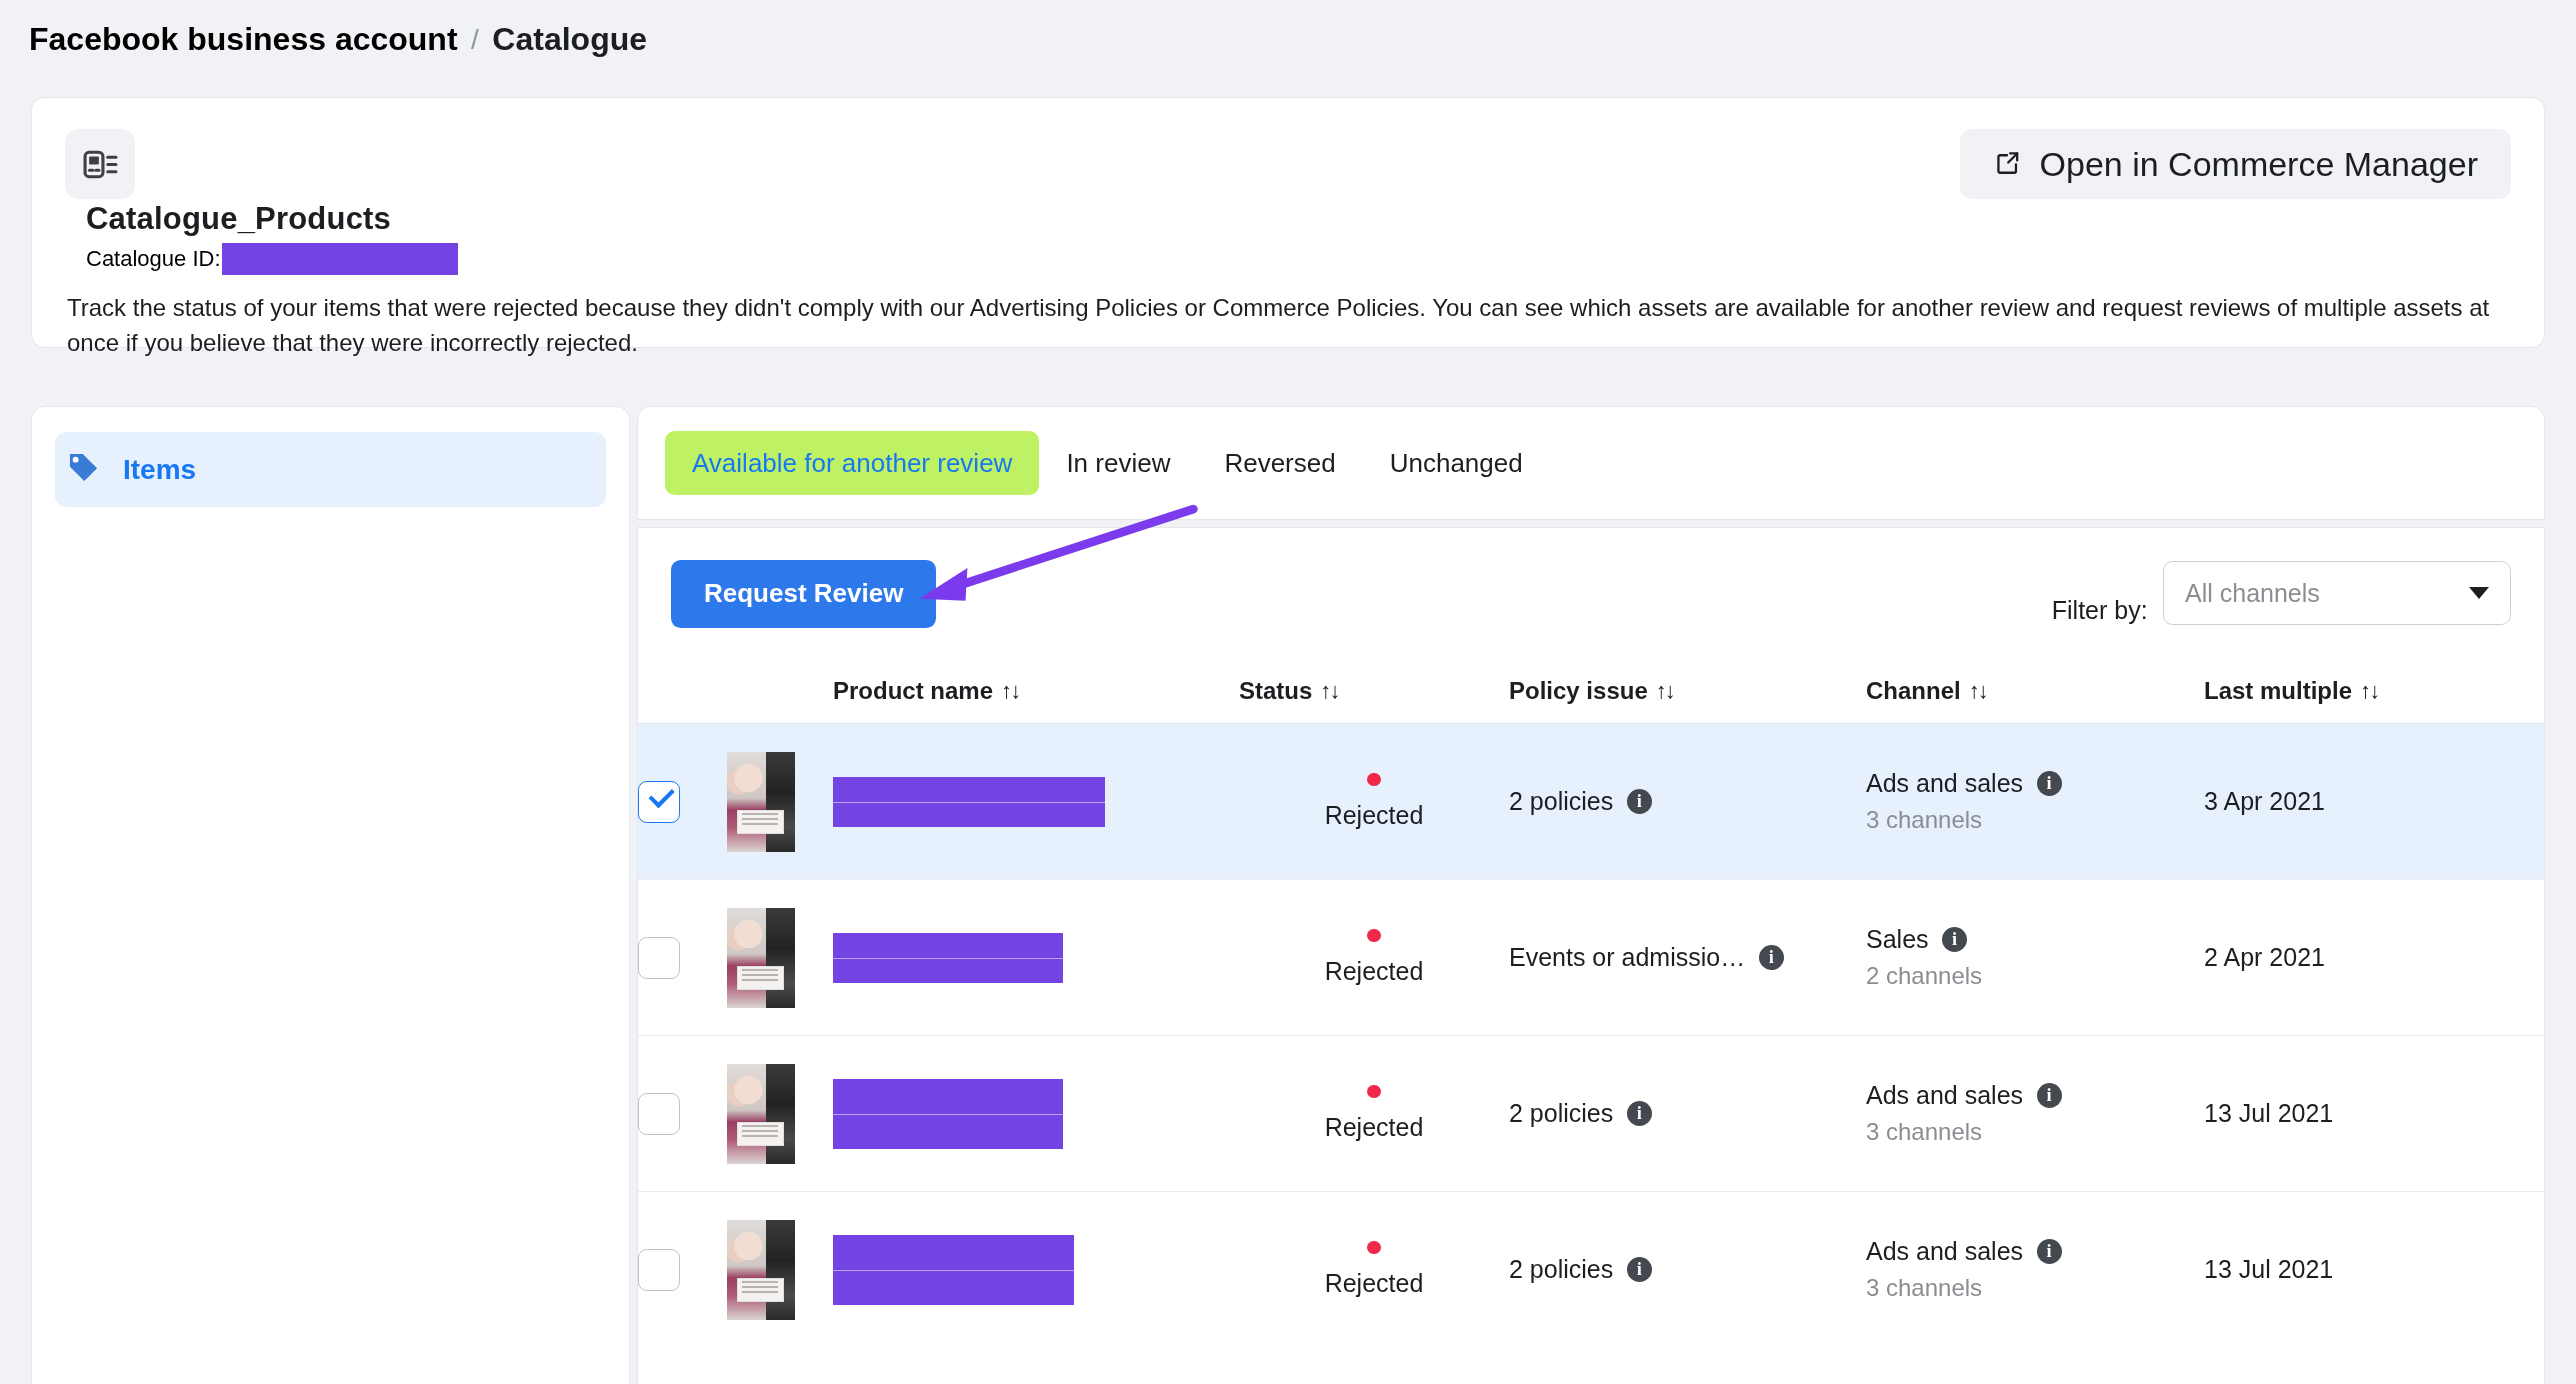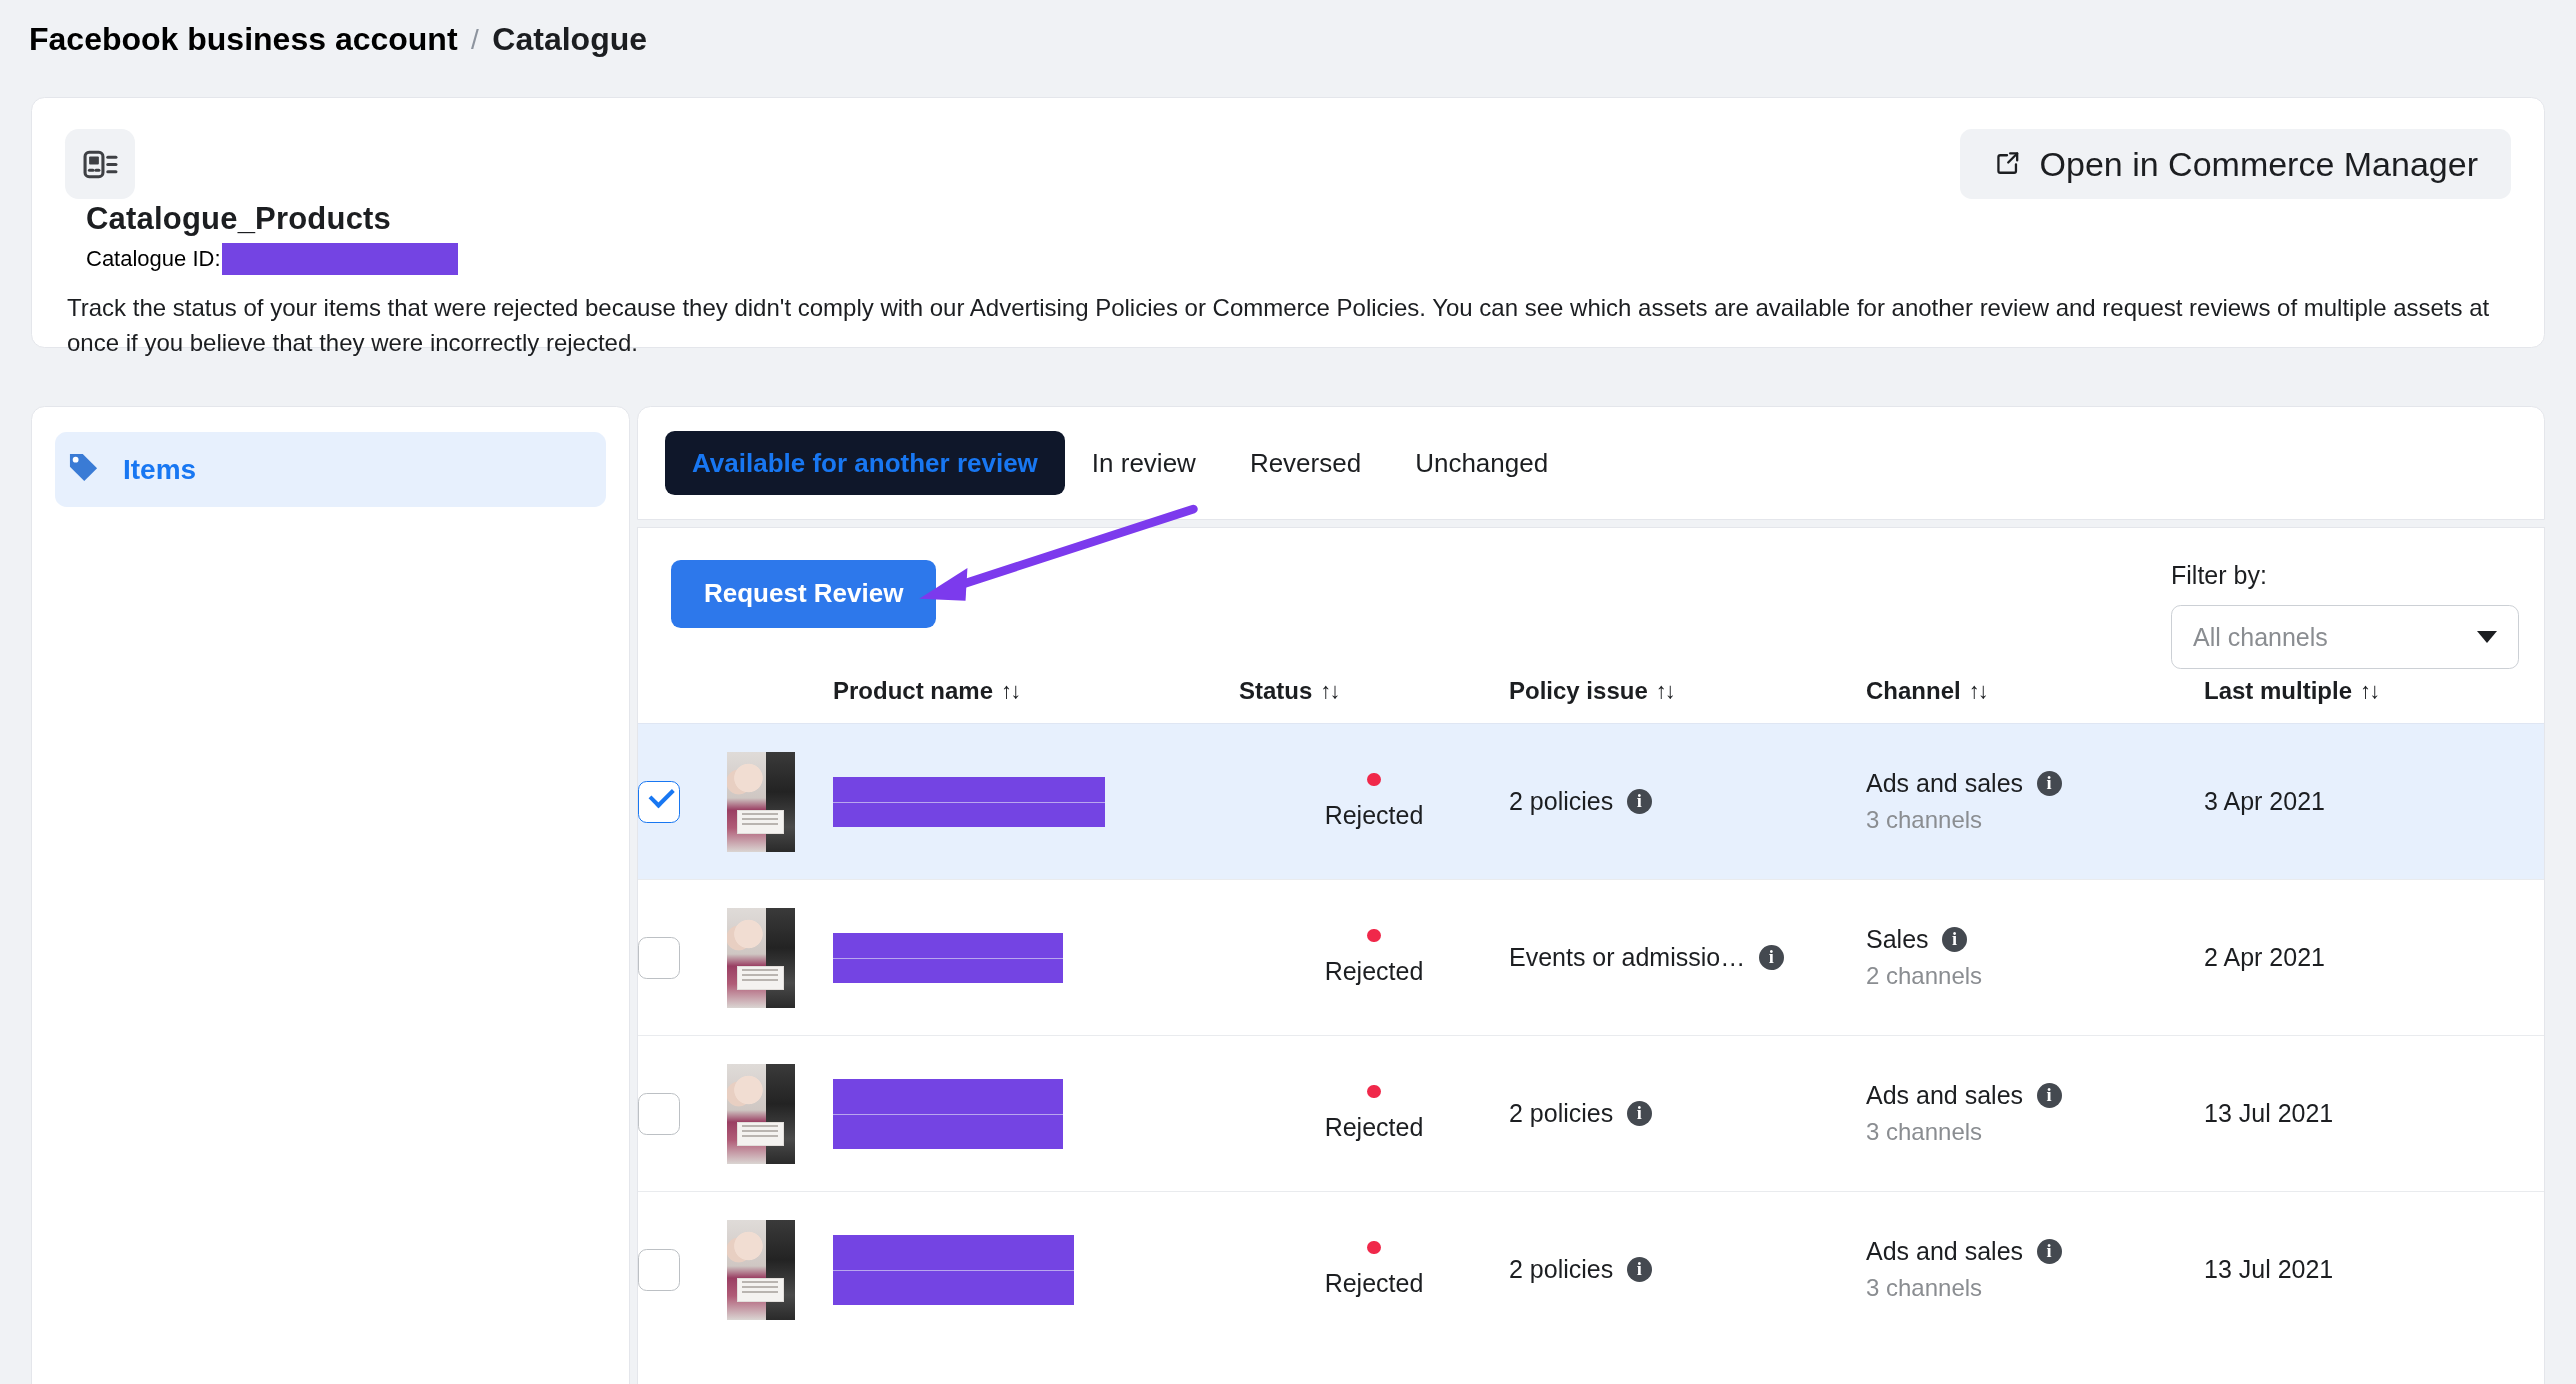--- a/index.html
+++ b/index.html
@@ -100,21 +100,21 @@
   .tab {
     height: 64px;
     display: flex; align-items: center;
     padding: 0 27px;
     font-size: 26px;
     color: #1c1e21;
     border-radius: 9.7px;
     cursor: pointer;
     white-space: nowrap;
   }
-  .tab.active { background: #0f172a; color: #1877f2; font-weight: bold; }
+  .tab.active { background: #bef264; color: #1877f2; font-weight: normal; }
 
   
   .table-card {
     position: absolute;
     left: 637px; top: 527px;
     width: 1908px; height: 857px;
     background: #ffffff;
     border: 1px solid #e4e6eb;
     border-bottom: none;
   }
@@ -127,22 +127,22 @@
   .req-btn {
     height: 68px;
     padding: 0 33px;
     background: #2d78eb;
     color: #fff;
     font-size: 26px; font-weight: bold;
     border: none; border-radius: 9.7px;
     cursor: pointer;
   }
   .filter-wrap {
-    position: absolute; right: 25px; top: 33px;
-    display: flex; align-items: flex-start; gap: 15.4px; flex-direction: column;
+    position: absolute; right: 33px; top: 33px;
+    display: flex; align-items: flex-end; gap: 15.4px;
   }
   .filter-label { font-size: 25px; color: #1c1e21; }
   .filter-select {
     position: relative;
     width: 348px; height: 64px;
     border: 1px solid #ccd0d5;
     border-radius: 9.7px;
     display: flex; align-items: center;
     padding: 0 21px;
     cursor: pointer;

